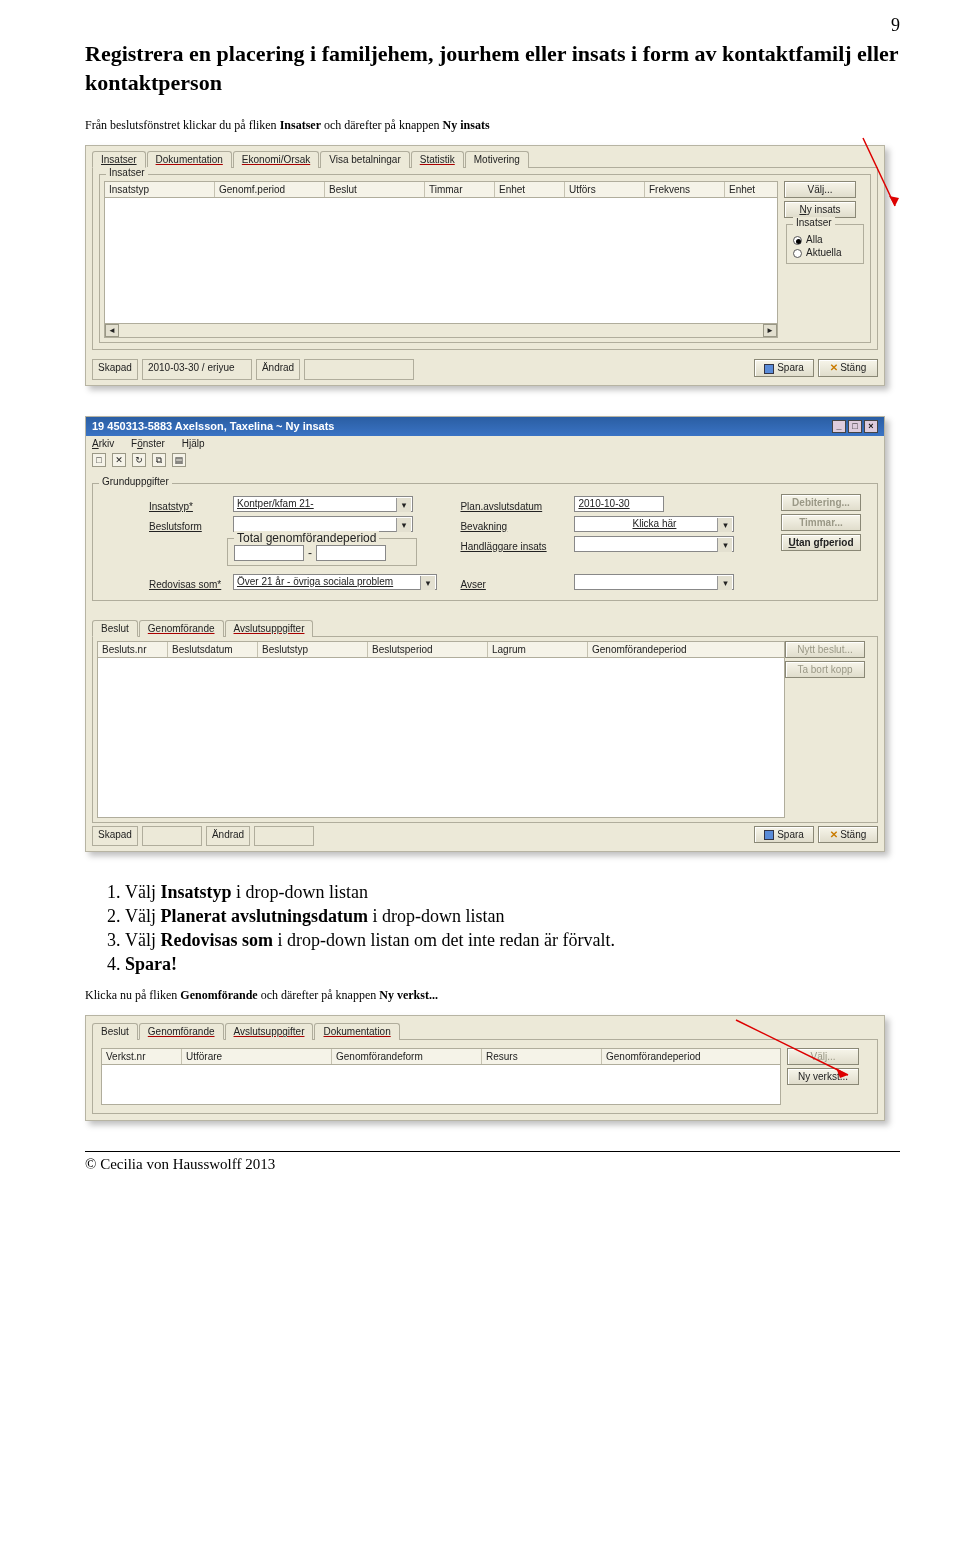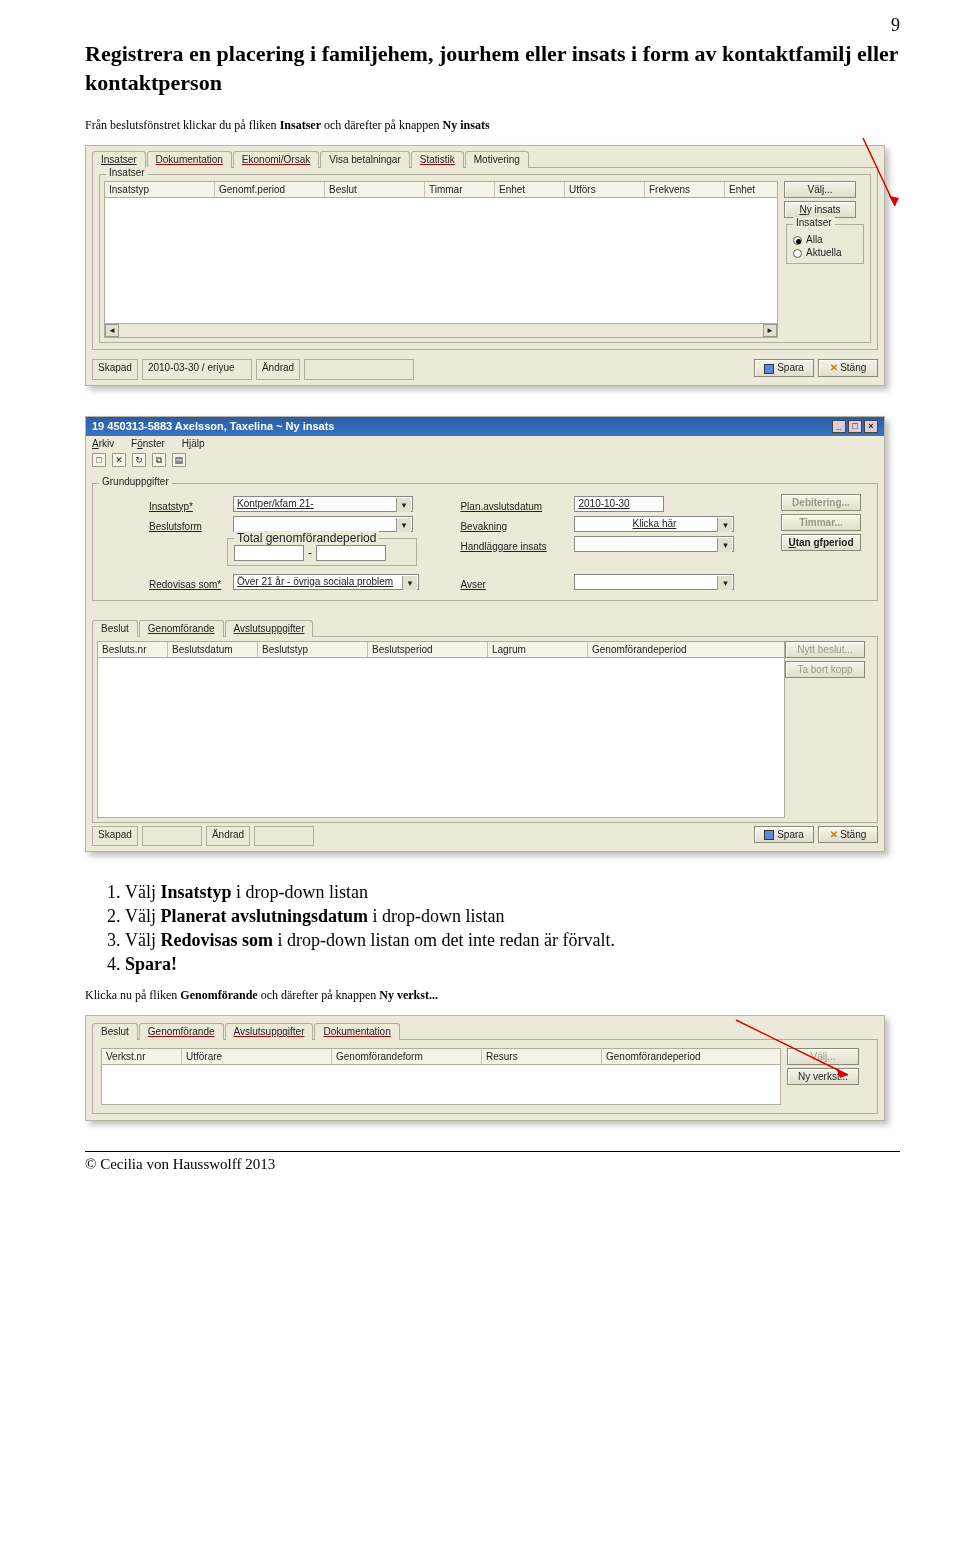--- a/index.html
+++ b/index.html
@@ -315,21 +315,21 @@
           <div class="inner-group" style="margin-left:82px;width:190px;">
             <span class="legend">Total genomförandeperiod</span>
             <div style="display:flex;gap:4px;align-items:center;">
               <div class="input" style="width:70px"></div>
               <span>-</span>
               <div class="input" style="width:70px"></div>
             </div>
           </div>
           <div class="form-row" style="margin-top:6px;">
             <div class="label">Redovisas som*</div>
-            <div class="input select" style="width:186px">Över 21 år - övriga sociala problem</div>
+            <div class="input select" style="width:204px">Över 21 år - övriga sociala problem</div>
           </div>
         </div>
         <div class="s2-mid">
           <div class="form-row">
             <div class="label2">Plan.avslutsdatum</div>
             <div class="input" style="width:90px">2010-10-30</div>
           </div>
           <div class="form-row">
             <div class="label2">Bevakning</div>
             <div class="input select" style="width:160px;text-align:center">Klicka här</div>

